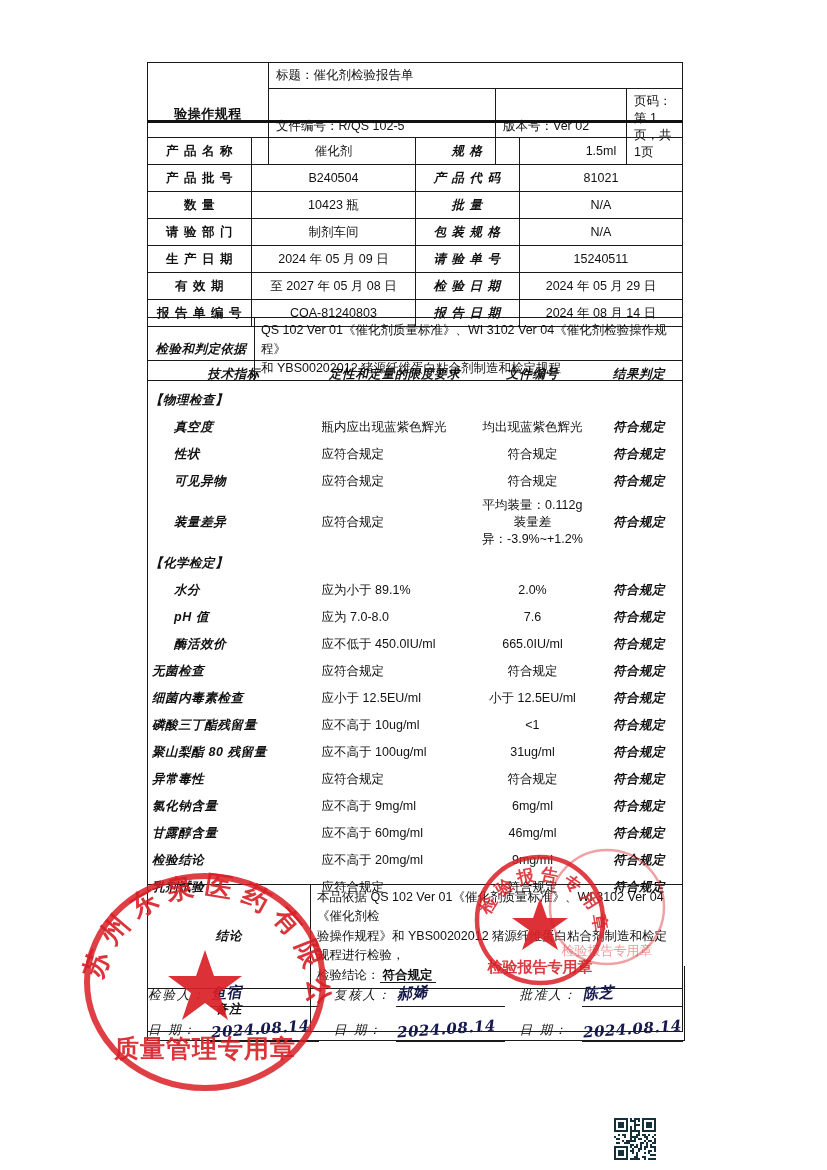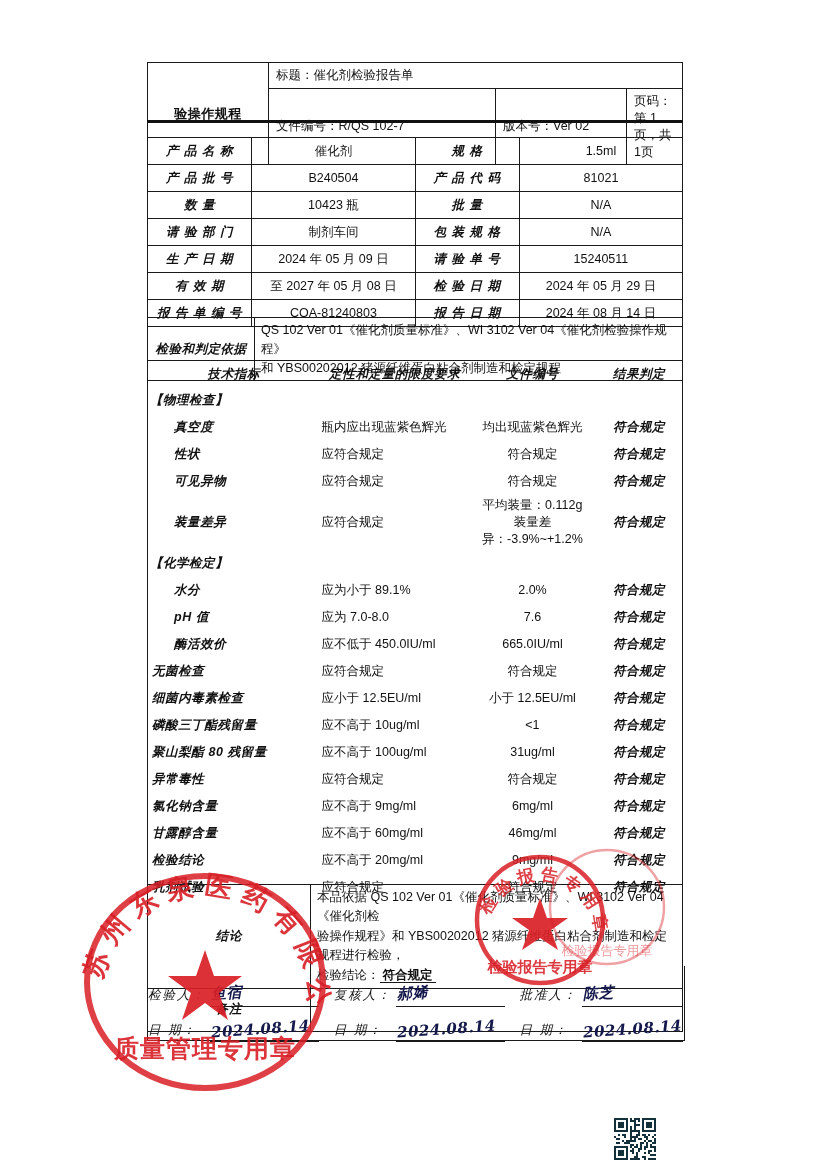--- a/index.html
+++ b/index.html
@@ -12,21 +12,21 @@
 
   
   .hdr{position:absolute;left:147px;top:62px;width:536px;border:1px solid #1a1a1a;border-collapse:collapse;}
   .hdr td{border:1px solid #1a1a1a;padding:4px 7px;font-size:12.5px;line-height:1.35;vertical-align:middle;}
   .hdr .company{width:106px;text-align:center;font-size:13px;font-weight:600;letter-spacing:.5px;}
   .thickline{position:absolute;left:147px;top:120px;width:536px;height:3px;background:#111;}
 
   
   .info{position:absolute;left:147px;top:137px;width:536px;border-collapse:collapse;}
   .info td{border:1px solid #1a1a1a;height:26px;font-size:12.5px;text-align:center;vertical-align:middle;padding:0 3px;}
-  .info .lbl{width:104px;font-style:italic;font-weight:600;letter-spacing:1px;}
+  .info .lbl{width:104px;font-weight:600;letter-spacing:1px;}
   .info .val{width:164px;}
   .info .lbl2{width:104px;font-style:italic;font-weight:600;letter-spacing:1px;}
   .info .val2{width:164px;}
 
   
   .basis{position:absolute;left:147px;top:317px;width:536px;border-collapse:collapse;}
   .basis td{border:1px solid #1a1a1a;font-size:12.5px;vertical-align:middle;}
   .basis .blbl{width:104px;text-align:center;font-style:italic;font-weight:600;letter-spacing:.5px;}
   .basis .bval{padding:3px 6px;line-height:1.5;text-align:left;}
 
@@ -79,21 +79,21 @@
   <table class="hdr">
     <tbody>
         <tr>
       <td class="company" rowspan="2">验操作规程</td>
       <td colspan="3">
         <span>标题：</span><span>催化剂检验报告单</span>
       </td>
     </tr>
     <tr>
       <td style="width:212px">
-        <span>文件编号：</span><span>R/QS 102-7</span>
+        <span>文件编号：</span><span>R/QS 102-5</span>
       </td>
       <td style="width:116px">
         <span>版本号：</span><span>Ver 02</span>
       </td>
       <td>
         <span>页码：</span><span>第 1页，共 1页</span>
       </td>
     </tr>
   </tbody>
     </table>

